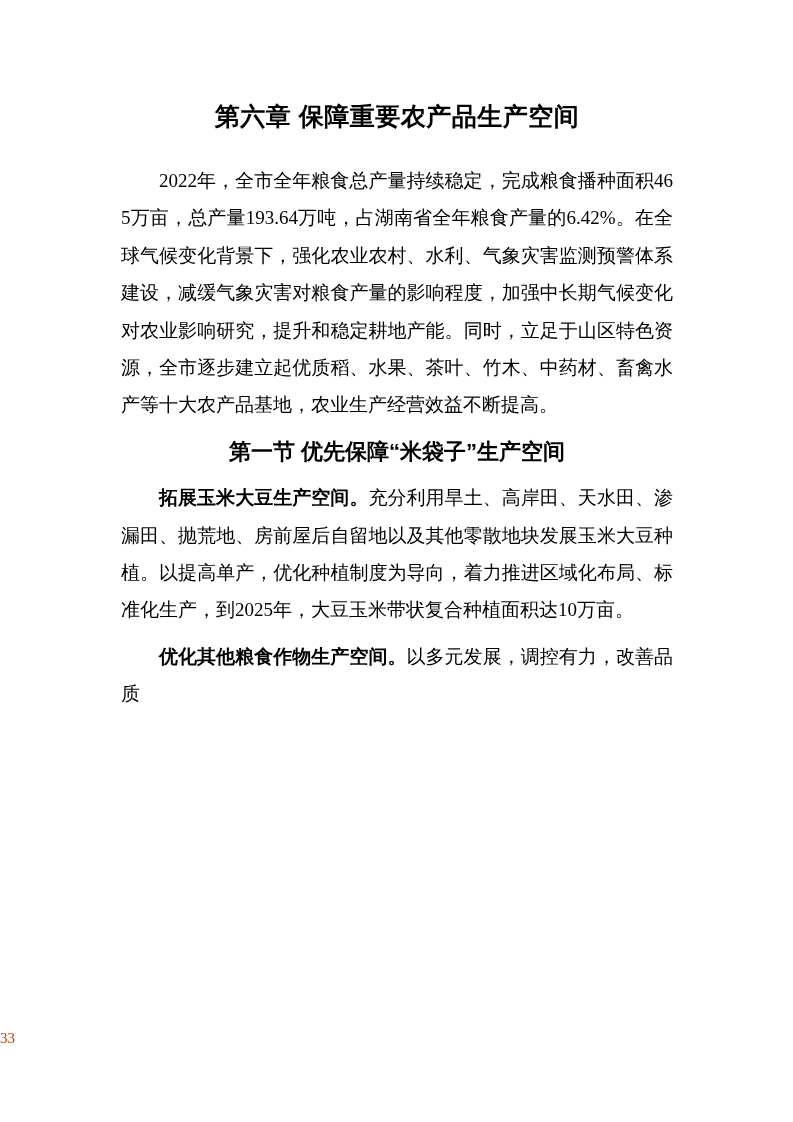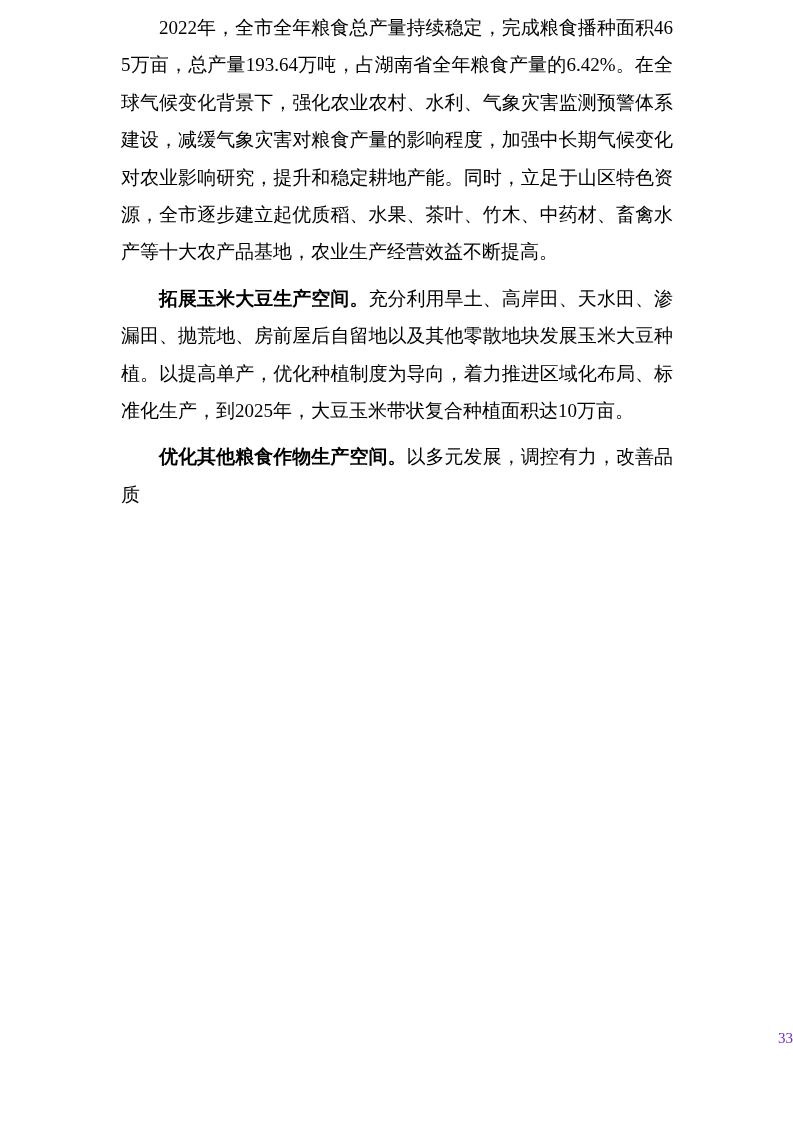--- a/index.html
+++ b/index.html
@@ -49,35 +49,37 @@
     word-break: break-all;
   }
   p.body-para b.lead {
     font-weight: bold;
   }
   .footer {
     position: absolute;
     top: 1030px;
     left: 0;
     width: 100%;
-    text-align: right;
+    text-align: left;
     font-size: 15px;
     font-family: "Liberation Serif", "DejaVu Serif", serif;
-    color: #6d28d9;
+    color: #c2410c;
   }
 </style>
 </head>
 <body>
 
 <div class="page">
   <div class="content">
 
+    <h1 class="chapter">第六章 保障重要农产品生产空间</h1>
 
     <p class="body-para">2022年，全市全年粮食总产量持续稳定，完成粮食播种面积465万亩，总产量193.64万吨，占湖南省全年粮食产量的6.42%。在全球气候变化背景下，强化农业农村、水利、气象灾害监测预警体系建设，减缓气象灾害对粮食产量的影响程度，加强中长期气候变化对农业影响研究，提升和稳定耕地产能。同时，立足于山区特色资源，全市逐步建立起优质稻、水果、茶叶、竹木、中药材、畜禽水产等十大农产品基地，农业生产经营效益不断提高。</p>
 
+    <h2 class="section">第一节 优先保障“米袋子”生产空间</h2>
 
 
 
     <p class="body-para"><b class="lead">拓展玉米大豆生产空间。</b><span>充分利用旱土、高岸田、天水田、渗漏田、抛荒地、房前屋后自留地以及其他零散地块发展玉米大豆种植。以提高单产，优化种植制度为导向，着力推进区域化布局、标准化生产，到2025年，大豆玉米带状复合种植面积达10万亩。</span></p>
 
     <p class="body-para"><b class="lead">优化其他粮食作物生产空间。</b><span>以多元发展，调控有力，改善品质</span></p>
 
   </div>
 
   <div class="footer">33</div>

